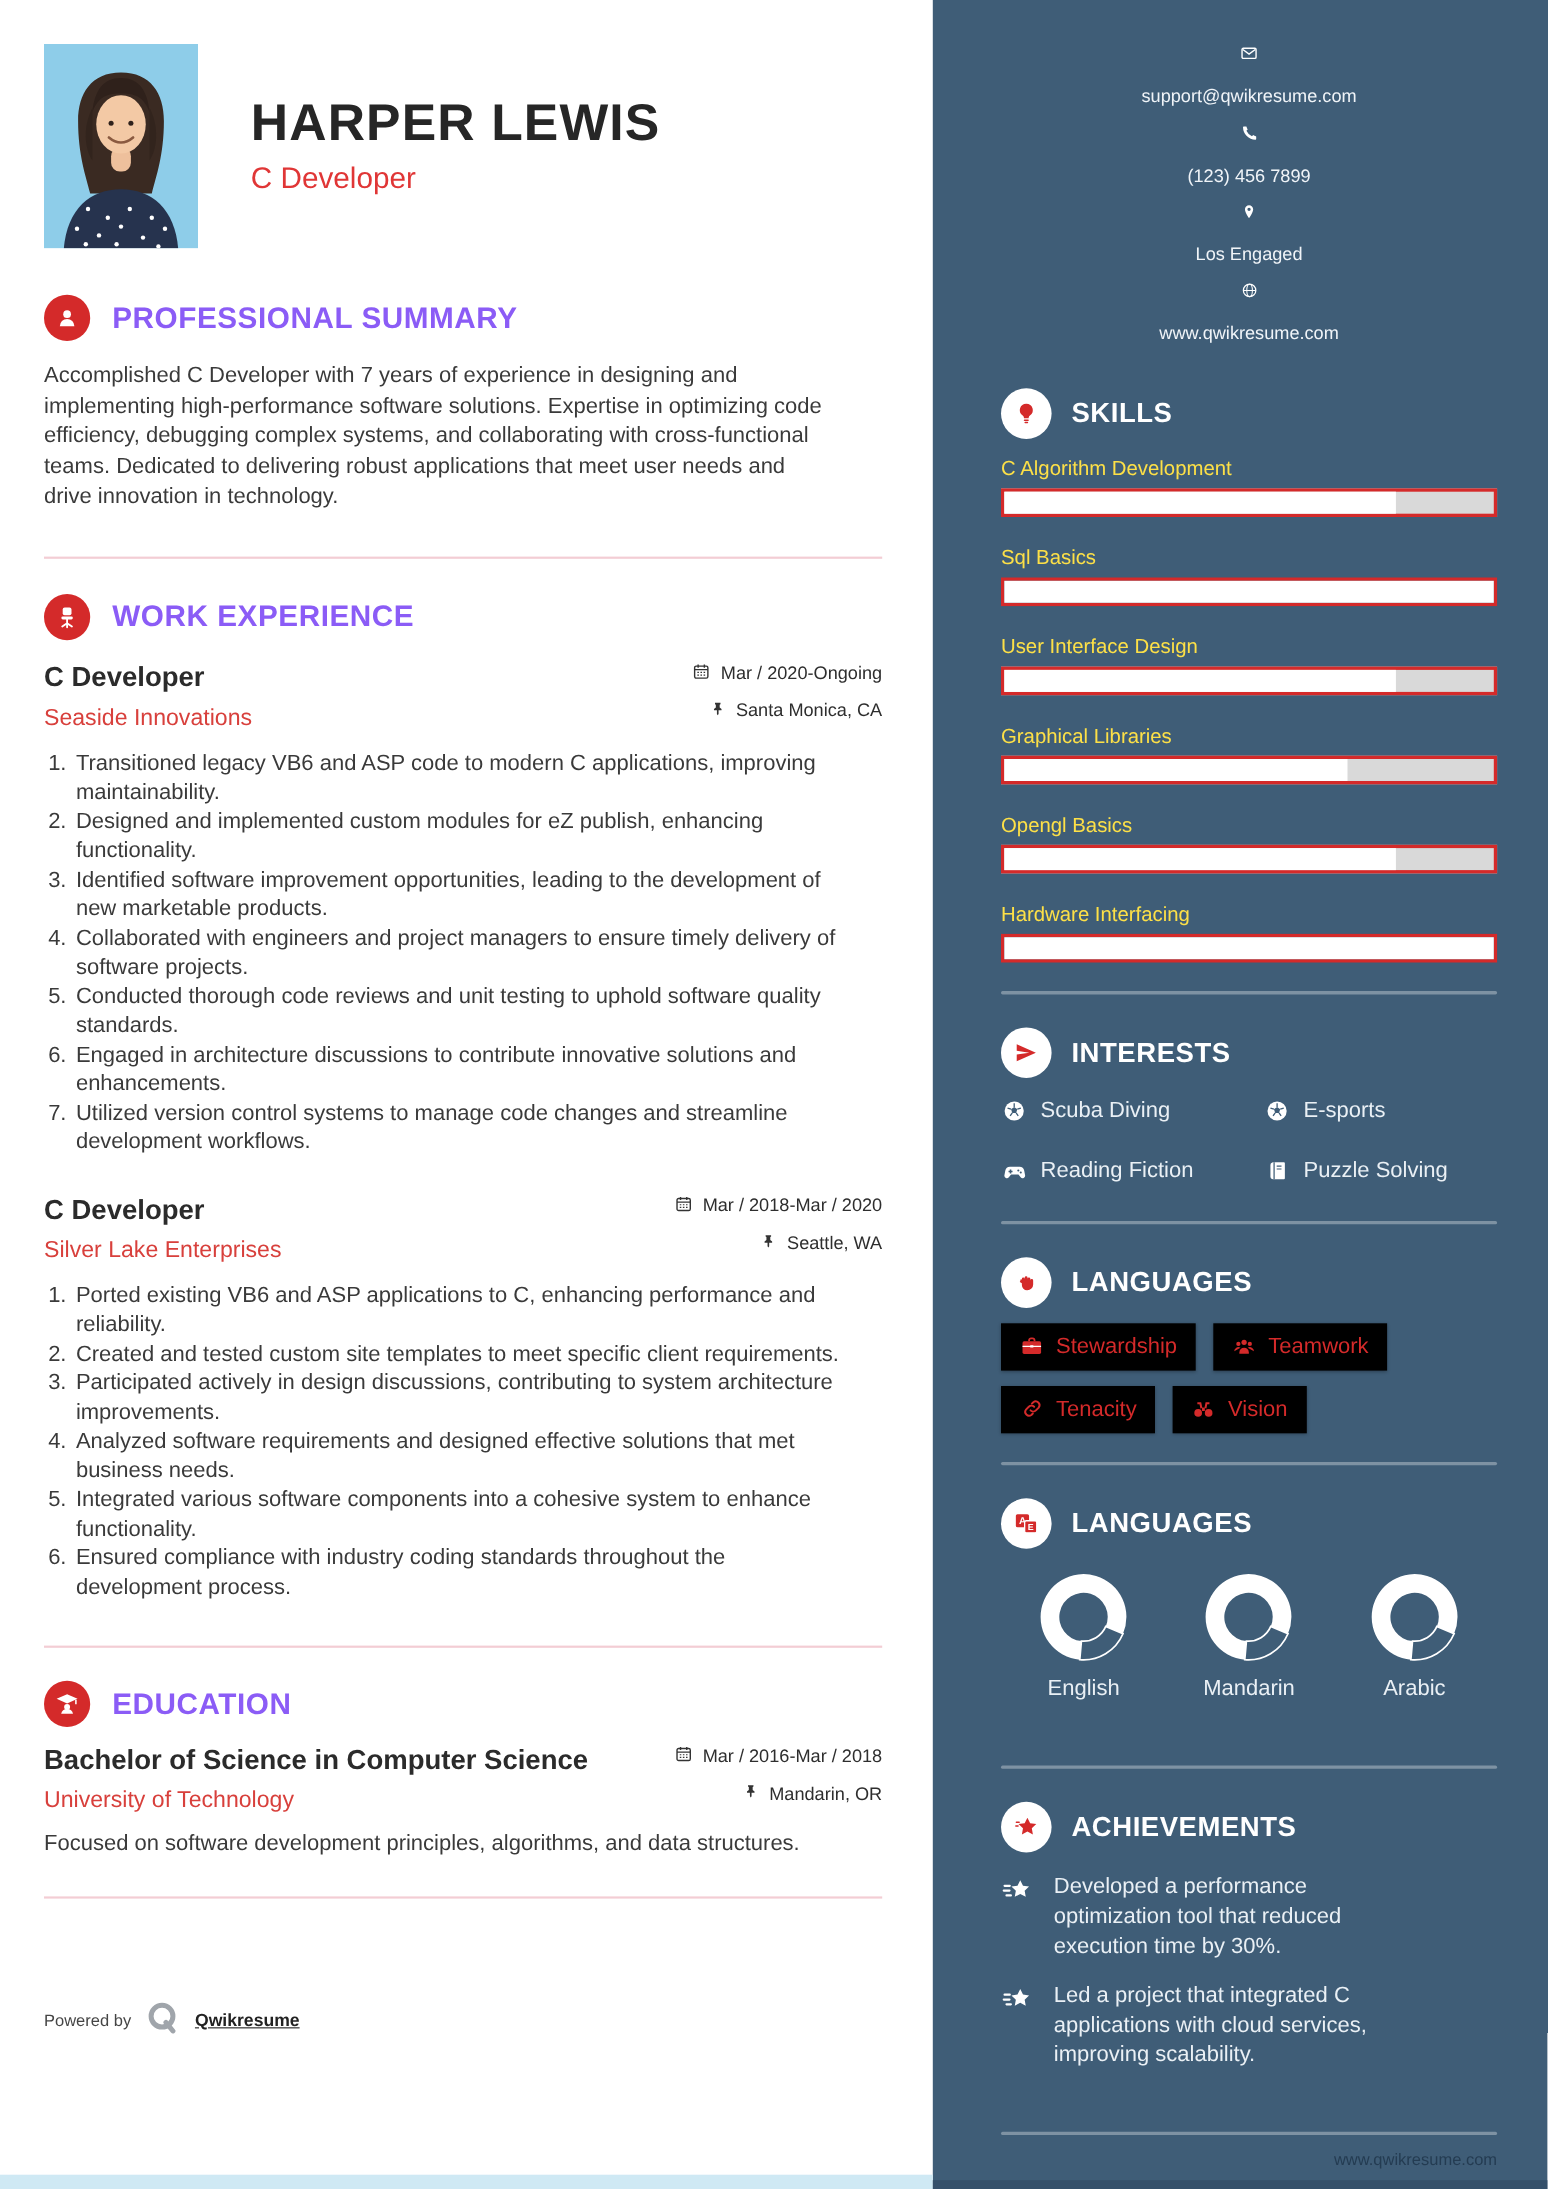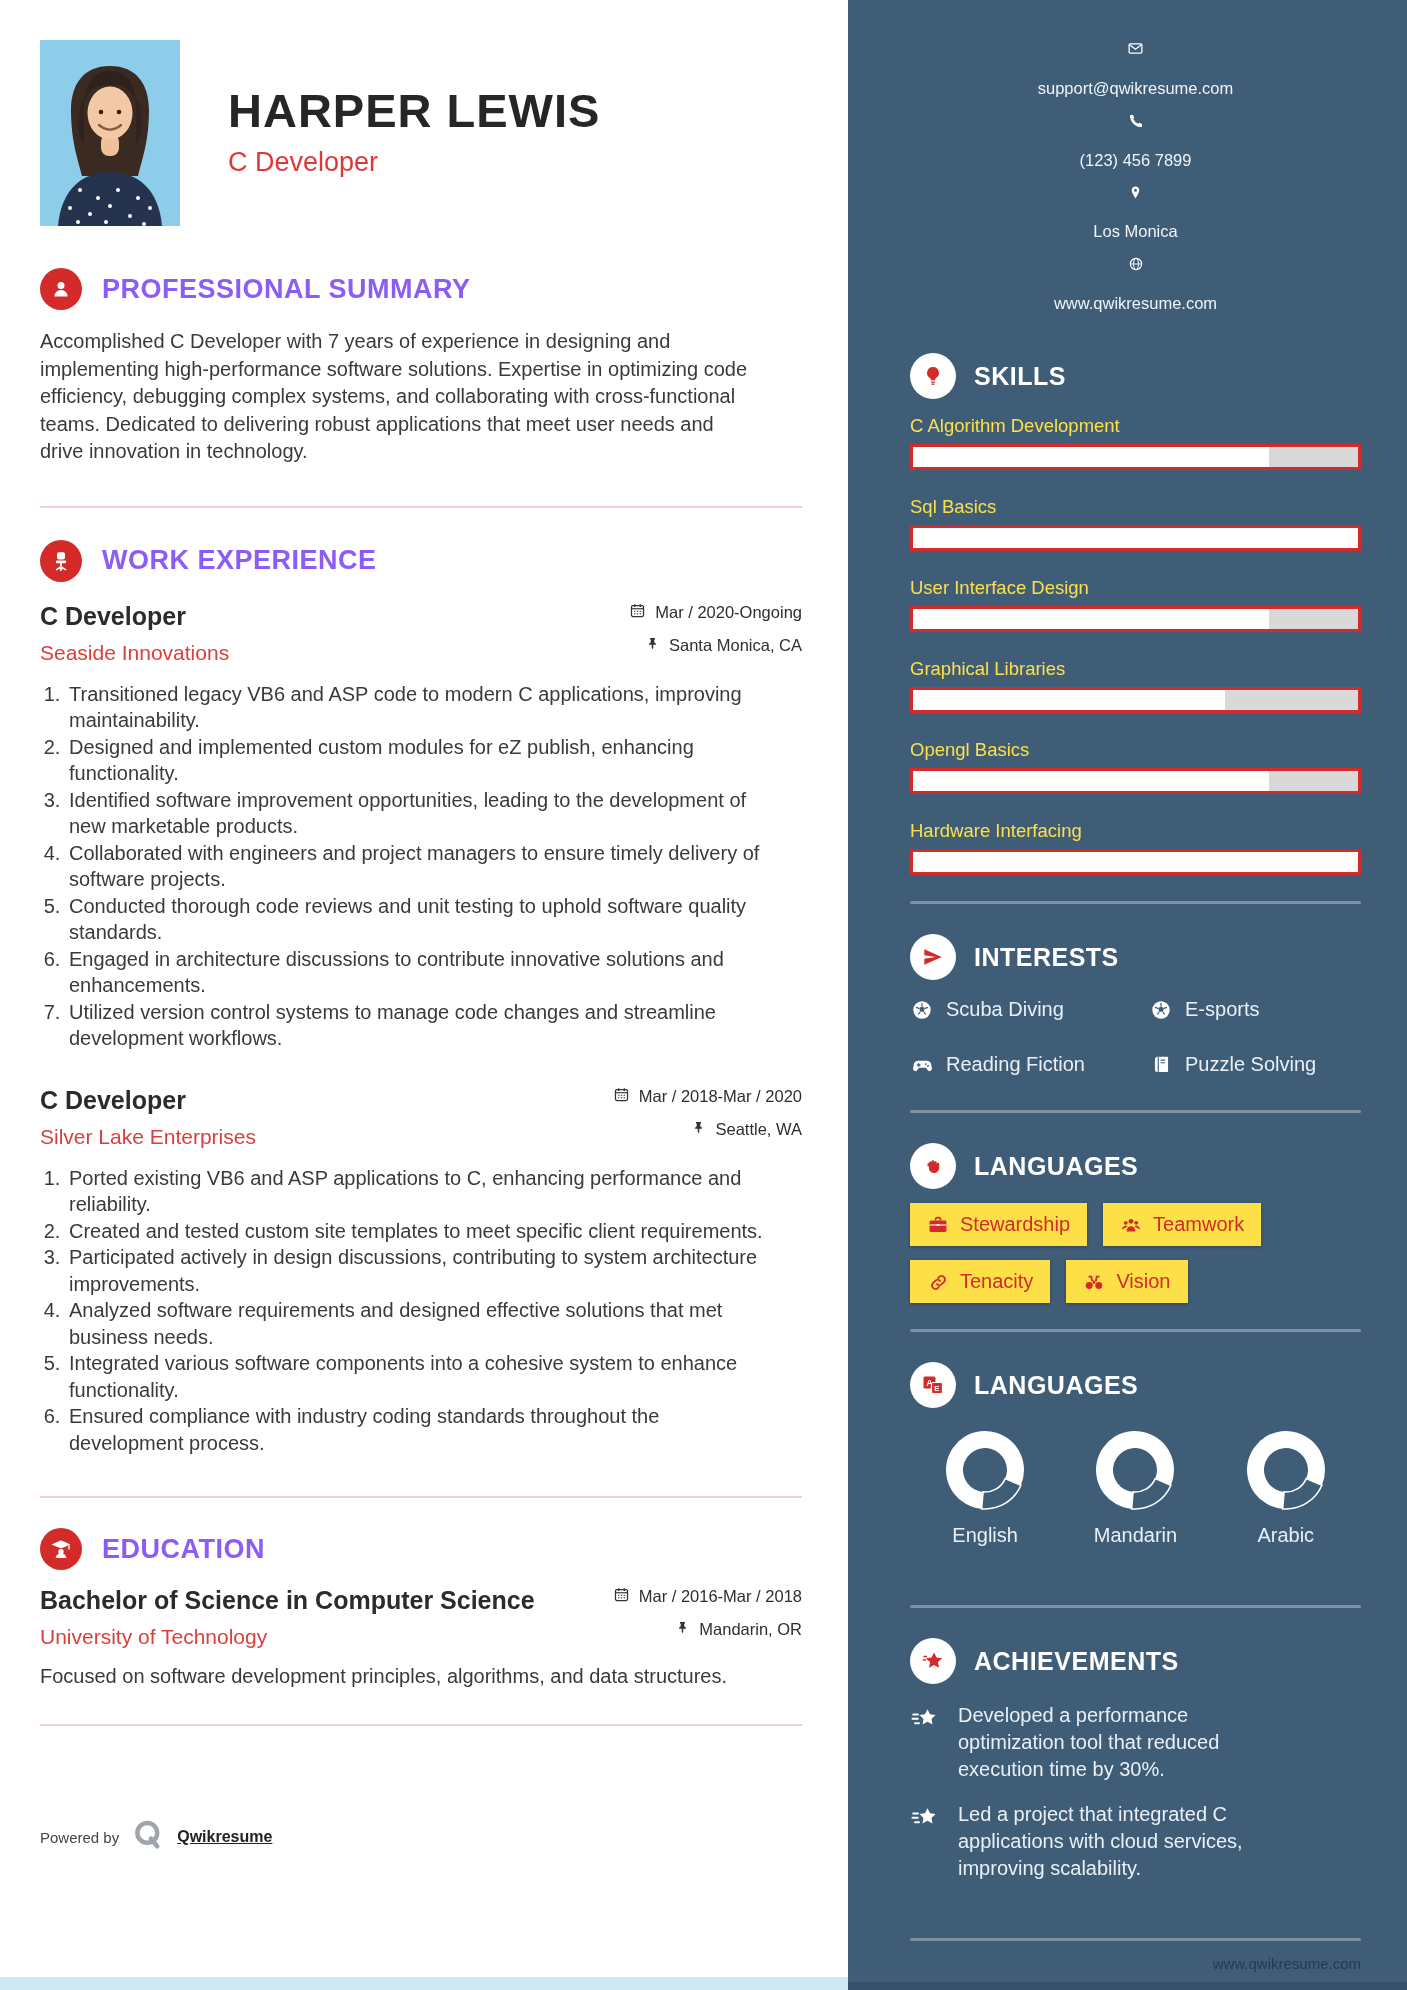--- a/index.html
+++ b/index.html
@@ -50,21 +50,21 @@
   .skill-bar{height:26px;box-sizing:border-box;border:3px solid #d42a2a;background:#d9d9d9;margin-bottom:26px;}
   .skill-fill{height:100%;background:#fff;}
   .side-div{height:3px;background:rgba(255,255,255,.33);border-radius:2px;}
   .div-a{margin-top:24px;} .div-b{margin-top:34px;} .div-c{margin-top:26px;} .div-d{margin-top:58px;} .div-e{margin-top:56px;}
   .mt-side-sec{margin-top:30px;}
   .int-grid{display:grid;grid-template-columns:53% 47%;row-gap:32px;margin-top:18px;}
   .int-item{display:flex;align-items:center;gap:12px;font-size:20px;color:#eaf0f5;}
   .int-item .iicon{width:24px;display:flex;justify-content:center;color:#fff;flex:none;}
   .chips{margin-top:14px;}
   .chip-row{display:flex;gap:16px;margin-bottom:14px;}
-  .chip{display:inline-flex;align-items:flex-end;gap:11px;background:#fde047;color:#d42a2a;font-size:20px;padding:10px 17px;box-shadow:0 1px 3px rgba(0,0,0,.3);}
+  .chip{display:inline-flex;align-items:flex-start;gap:11px;background:#000000;color:#d42a2a;font-size:20px;padding:10px 17px;box-shadow:0 1px 3px rgba(0,0,0,.3);}
   .chip .sicon{width:22px;display:flex;justify-content:center;flex:none;}
   .langs{display:flex;margin-top:20px;}
   .lang{width:33.33%;display:flex;flex-direction:column;align-items:center;}
   .lang-label{font-size:20px;color:#eaf0f5;margin-top:12px;}
   .ach-item{display:flex;gap:16px;margin-top:18px;}
   .ach-item .aicon{width:32px;flex:none;color:#fff;margin-top:2px;}
   .ach-text{font-size:20px;line-height:27px;color:#eaf0f5;max-width:312px;}
   .site-url{text-align:right;font-size:15px;color:#243c52;margin-top:14px;}
 </style>
 </head>
@@ -274,21 +274,21 @@
           </svg>
         </span>
       <span>(123) 456 7899</span>
     </div>
     <div class="contact-row">
       <span class="cicon">
           <svg viewBox="0 0 24 24" width="15" height="15">
             <path d="M12 2.5c-3.3 0-6 2.6-6 5.9 0 4.4 6 13.1 6 13.1s6-8.7 6-13.1c0-3.3-2.7-5.9-6-5.9zm0 8.3a2.4 2.4 0 1 1 0-4.8 2.4 2.4 0 0 1 0 4.8z" fill="currentColor"></path>
           </svg>
         </span>
-      <span>Los Monica</span>
+      <span>Los Engaged</span>
     </div>
     <div class="contact-row">
       <span class="cicon">
           <svg viewBox="0 0 24 24" width="16" height="16">
             <circle cx="12" cy="12" r="8.5" fill="none" stroke="currentColor" stroke-width="1.7"></circle>
             <ellipse cx="12" cy="12" rx="3.8" ry="8.5" fill="none" stroke="currentColor" stroke-width="1.4"></ellipse>
             <path d="M3.5 12h17" stroke="currentColor" stroke-width="1.4"></path>
           </svg>
         </span>
       <span>www.qwikresume.com</span>

